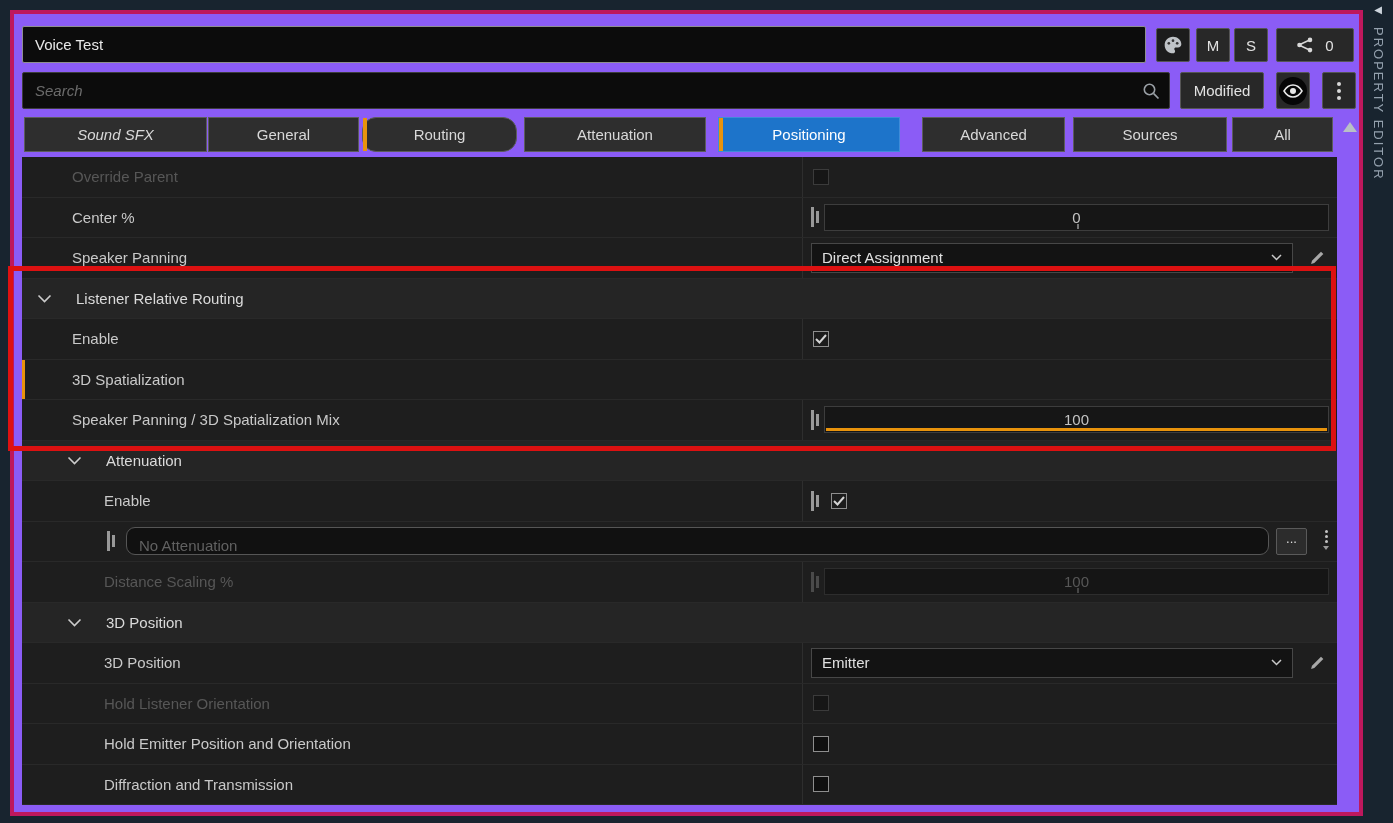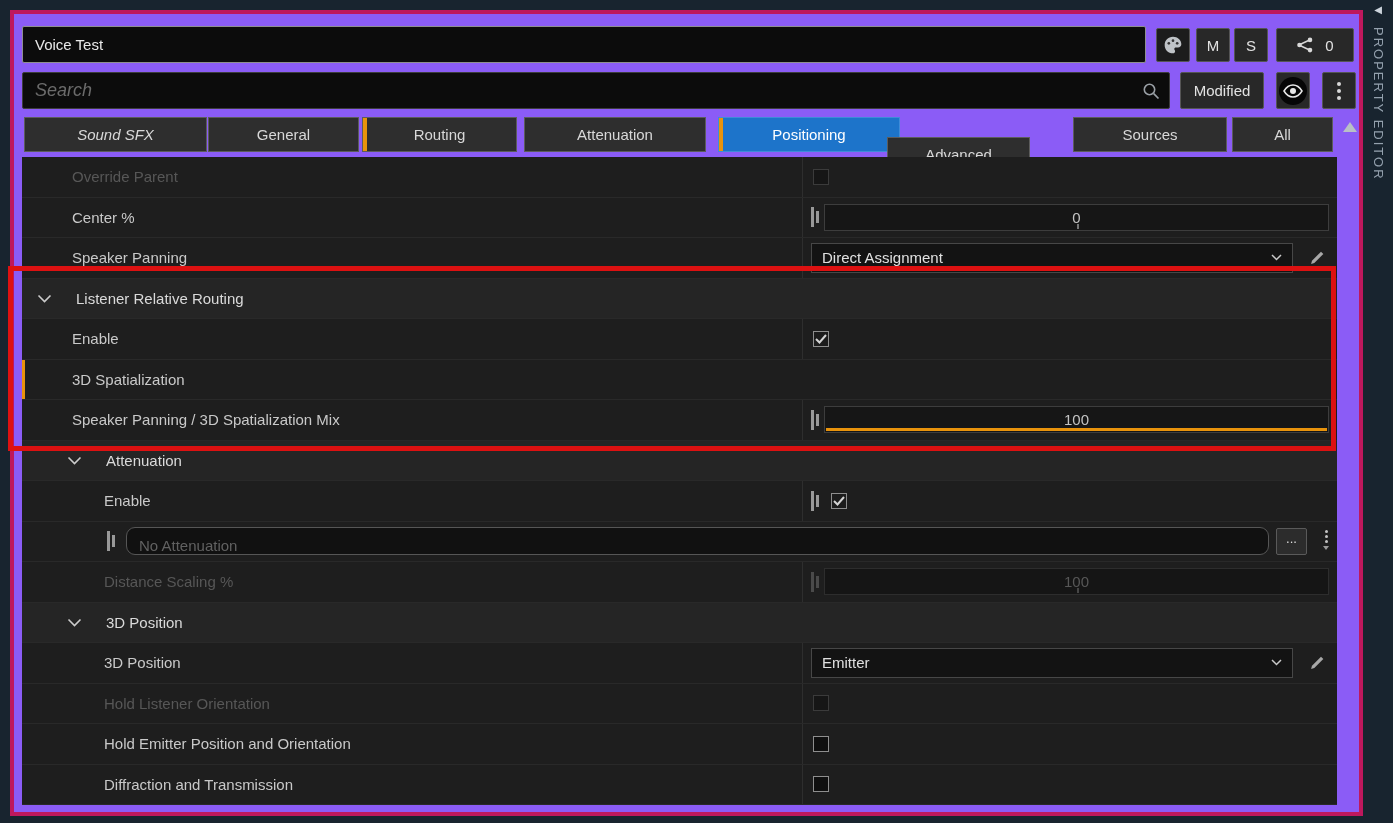--- a/index.html
+++ b/index.html
@@ -28,21 +28,21 @@
   .hbtn { position:absolute; height:34px; background:#282828; border:1px solid #555;
     border-radius:2px; color:#e2e2e2; font-size:15px;
     display:flex; align-items:center; justify-content:center; cursor:default; }
   .btn-palette { left:1142px; top:14px; width:34px; background:#1c1c1c; }
   .btn-mute    { left:1182px; top:14px; width:34px; }
   .btn-solo    { left:1220px; top:14px; width:34px; }
   .btn-link    { left:1262px; top:14px; width:78px; gap:11px; }
 
   .search-input { position:absolute; left:8px; top:58px; width:1148px; height:37px;
     background:#0c0c0c; border:1px solid #3d3d3d; border-radius:2px;
-    color:#ddd; font-size:18px; padding:0 38px 0 12px; }
+    color:#ddd; font-size:15px; padding:0 38px 0 12px; }
   .search-input::placeholder { color:#6b6b6b; font-style:italic; }
   .search-glass { position:absolute; left:1128px; top:68px; width:18px; height:18px; }
 
   .btn-modified { left:1166px; top:58px; width:84px; height:37px; }
   .btn-eye      { left:1262px; top:58px; width:34px; height:37px; }
   .btn-kebab    { left:1308px; top:58px; width:34px; height:37px; }
   .eye-circle { width:28px; height:28px; border-radius:50%; background:#060606;
     display:flex; align-items:center; justify-content:center; }
 
   .dots { display:flex; flex-direction:column; align-items:center; gap:3px; }
@@ -50,24 +50,24 @@
   .dots.sm { gap:2px; }
   .dots.sm i { width:3px; height:3px; background:#c4c4c4; }
   .mini-arrow { width:0; height:0; border:3px solid transparent; border-top:4px solid #9a9a9a; margin-top:3px; }
 
   .tab { position:absolute; top:103px; height:35px; background:#2e2e2e; border:1px solid #5c5c5c;
     color:#d8d8d8; font-size:15px; display:flex; align-items:center; justify-content:center; cursor:default; }
   .tab.modified::before { content:""; position:absolute; left:0; top:0; bottom:0; width:4px; background:#e8930c; }
   .tab.active { background:#1d74ca; border-color:#3f8cd8; color:#ffffff; }
   .t-sound       { left:10px;   width:183px;font-style:italic; }
   .t-general     { left:194px;  width:151px; }
-  .t-routing     { left:348px;  width:155px; }
+  .t-routing     { left:348px;  width:155px;border-radius:14px; }
   .t-conversion  { left:510px;  width:182px; }
   .t-positioning { left:704px;  width:182px; }
-  .t-advanced    { left:873px;  width:143px;margin-top:20px; }
+  .t-advanced    { left:908px;  width:143px; }
   .t-sources     { left:1059px; width:154px; }
   .t-all         { left:1218px; width:101px; }
 
   .scroll-up { position:absolute; left:1329px; top:108px; width:0; height:0;
     border-left:7px solid transparent; border-right:7px solid transparent;
     border-bottom:10px solid #b9c0c6; }
 
   .grid { position:absolute; left:8px; top:143px; width:1315px; }
   .prow { position:relative; height:40.5px; display:flex; align-items:stretch;
     background:#1e1e1e; border-bottom:1px solid #292929; }

